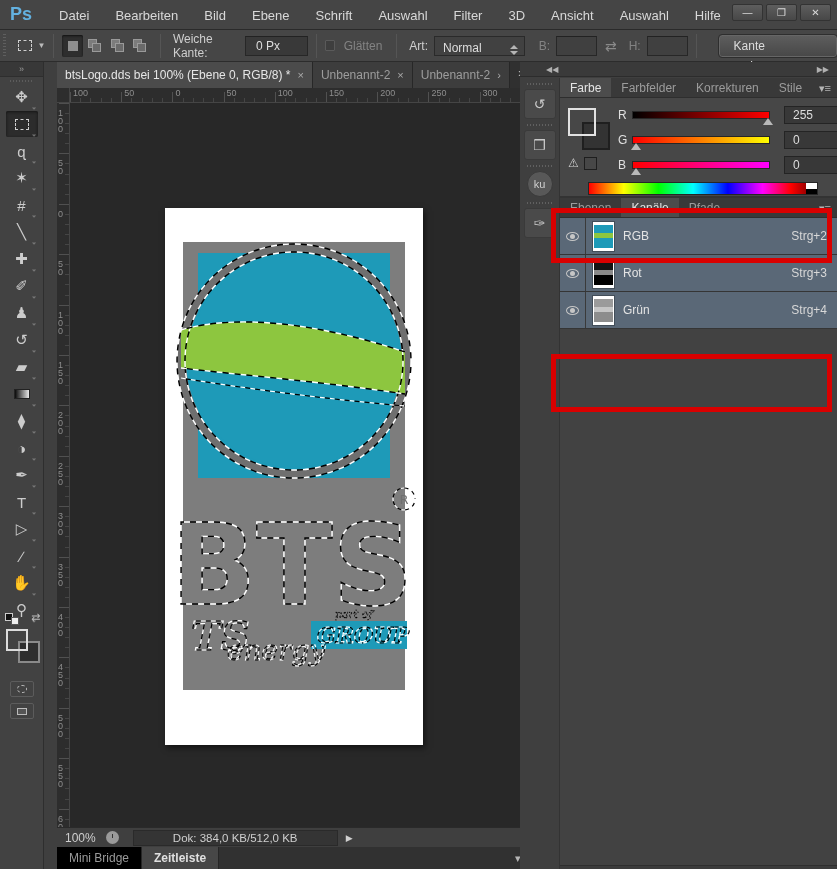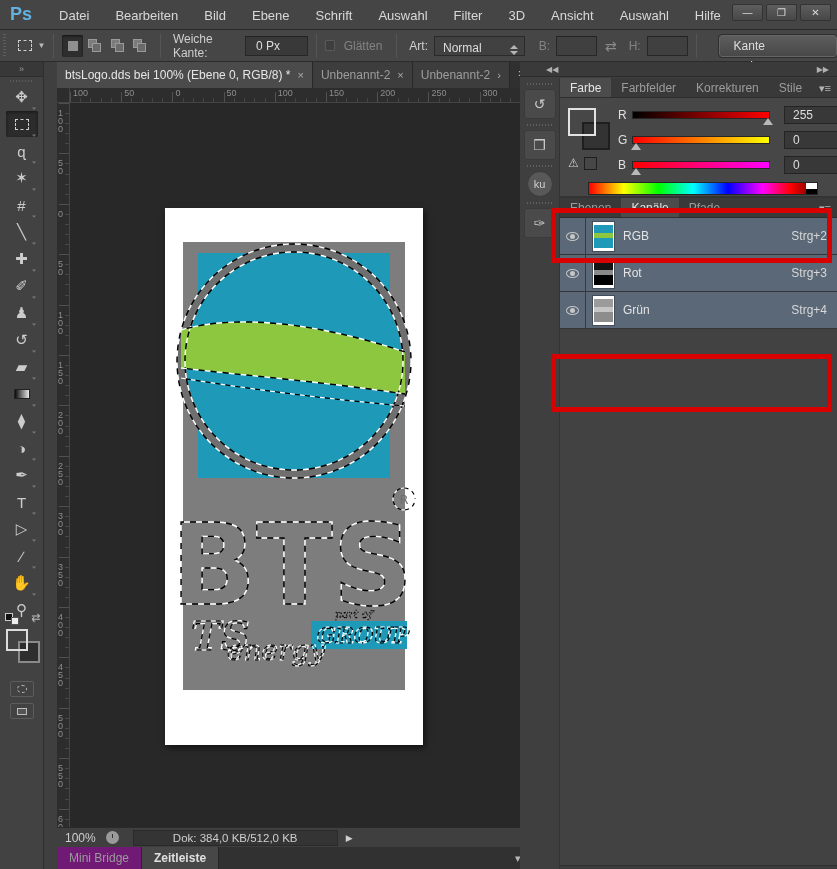--- a/index.html
+++ b/index.html
@@ -105,21 +105,21 @@
   
   #statusbar { position:absolute; left:0; top:765px; width:476px; height:20px; background:#3f3f3f;
                border-top:1px solid #2a2a2a; display:flex; align-items:center; font-size:12px; color:#cfcfcf; }
   #zoom-level { padding:0 10px 0 8px; }
   #clock-icon { width:13px; height:13px; border-radius:50%; background:#9a9a9a; position:relative; margin-right:14px; }
   #clock-icon::after { content:""; position:absolute; left:6px; top:3px; width:1px; height:4px; background:#333; }
   #doc-info { width:205px; height:16px; background:#343434; border:1px solid #2a2a2a; color:#cfcfcf;
               text-align:center; line-height:15px; font-size:11.5px; }
   #doc-flyout { color:#d0d0d0; font-size:9px; padding:0 8px; }
   #bottomtabs { position:absolute; left:0; top:785px; width:476px; height:22px; background:#313131; display:flex; }
-  .btab { height:22px; padding:0 12px; font-size:12px; color:#9a9a9a; line-height:22px; background:#701a75;
+  .btab { height:22px; padding:0 12px; font-size:12px; color:#9a9a9a; line-height:22px; background:#000000;
           border-right:1px solid #262626; }
   .btab.active { background:#474747; color:#e0e0e0; font-weight:bold; }
   #btab-menu { margin-left:auto; color:#b5b5b5; font-size:11px; line-height:22px; padding-right:6px; }
 
   
   #rightdock { position:absolute; left:520px; top:62px; width:317px; height:807px; background:#3f3f3f; }
   #dock-collapse { position:absolute; left:0; top:0; width:317px; height:15px; background:#3a3a3a;
                    border-bottom:1px solid #2c2c2c; color:#b0b0b0; font-size:8px; }
   #dock-collapse .cl { position:absolute; left:26px; top:3px; }
   #dock-collapse .cr { position:absolute; right:8px; top:3px; }

